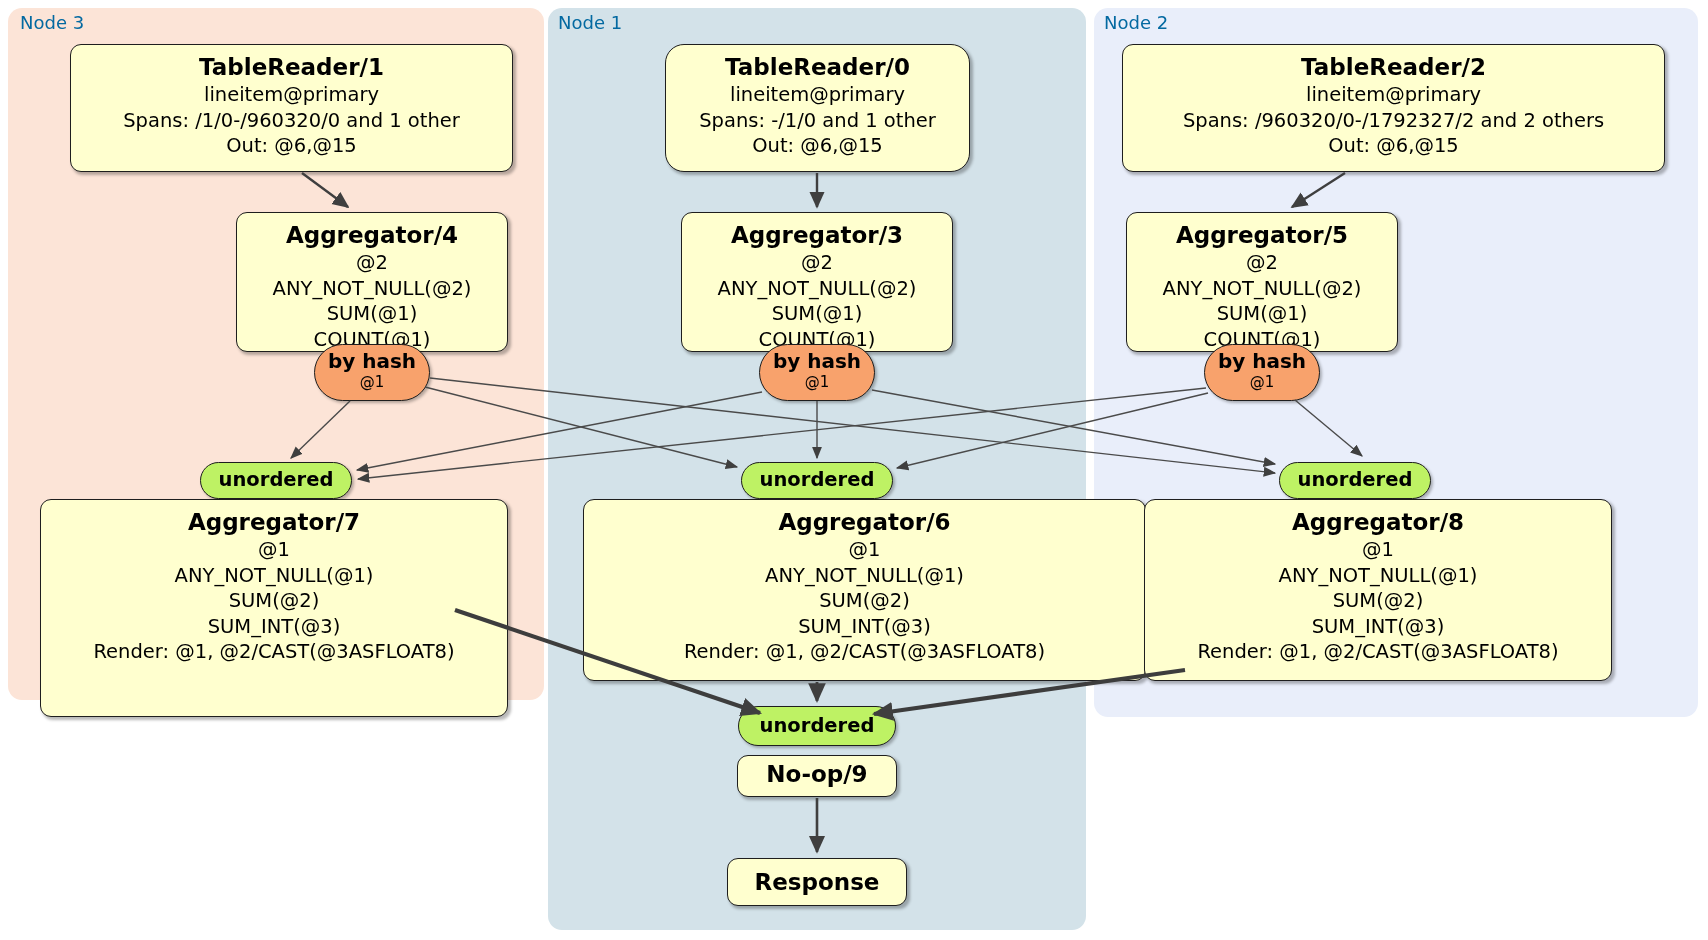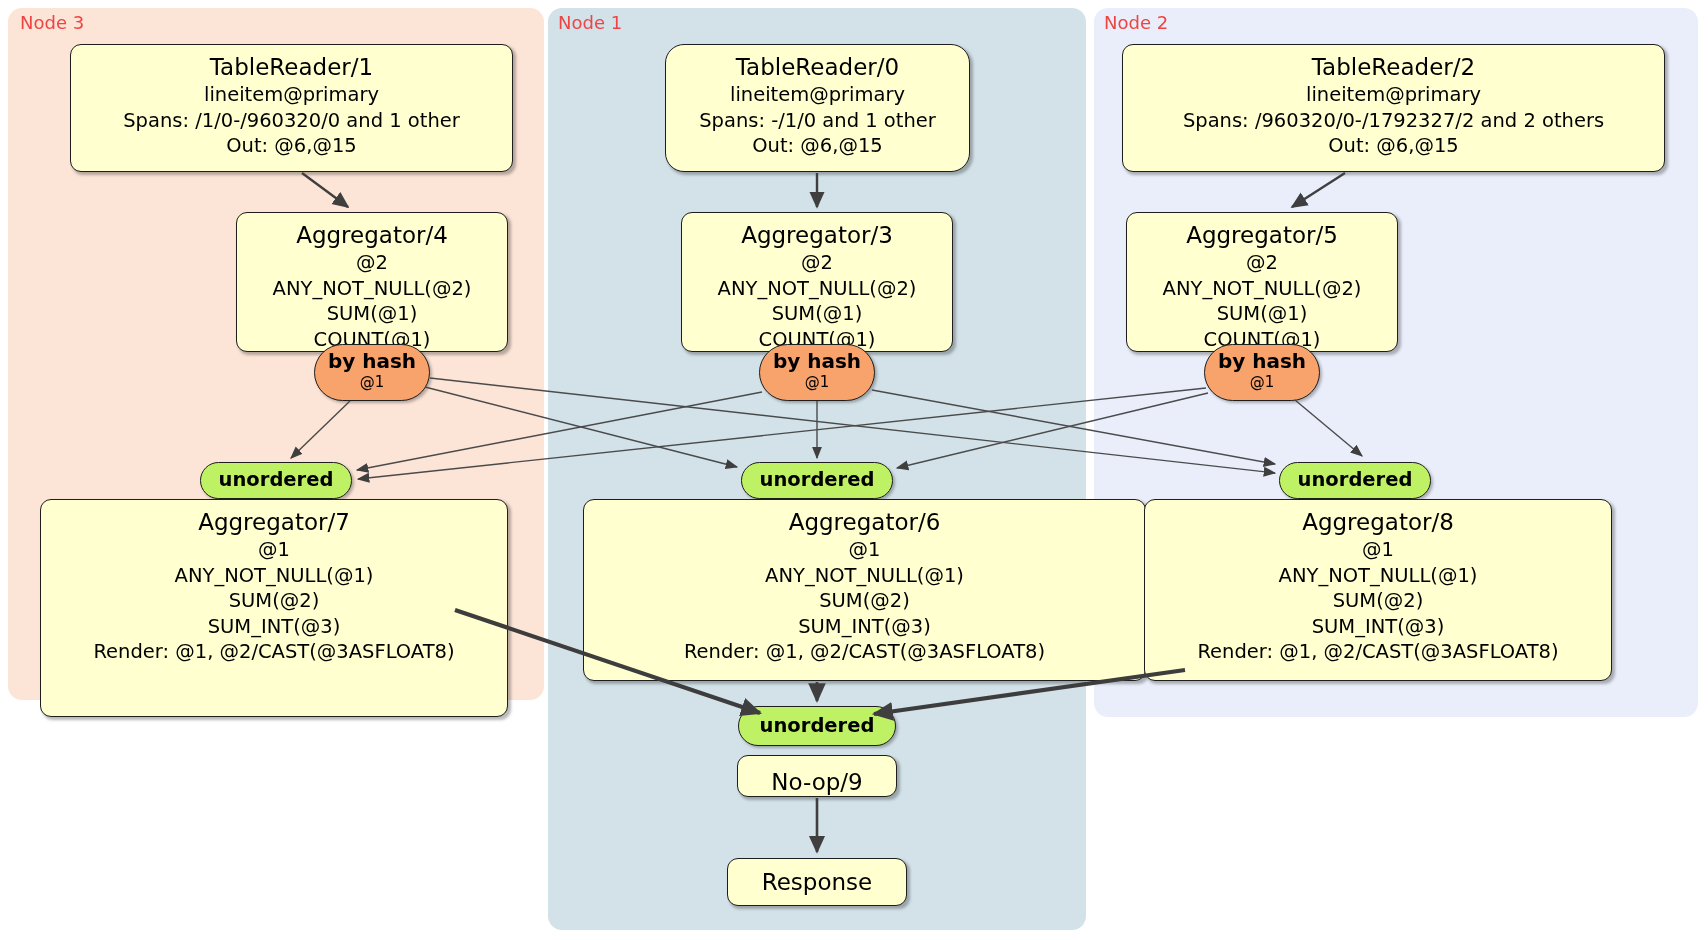--- a/index.html
+++ b/index.html
@@ -4,29 +4,29 @@
 <style>
   html,body { margin:0; padding:0; background:#ffffff; }
   .canvas {
     position:relative; width:1708px; height:940px; overflow:hidden;
     font-family:"DejaVu Sans","Liberation Sans",sans-serif; background:#ffffff; color:#000;
   }
   .region {
     position:absolute; border-radius:14px; z-index:1;
   }
   .region-label {
-    position:absolute; font-size:18px; color:#ef4444; z-index:2;
+    position:absolute; font-size:18px; color:#0369a1; z-index:2;
   }
   .edges { position:absolute; left:0; top:0; z-index:4; pointer-events:none; }
   .node { position:absolute; z-index:3; box-sizing:border-box; text-align:center; }
   .box {
     background:#ffffcf; border:1.6px solid #1e1e1e; border-radius:11px;
     box-shadow:2.5px 2.5px 3px rgba(0,0,0,0.28); padding-top:7px;
   }
-  .box .title { font-weight:normal; font-size:23px; line-height:30px; }
+  .box .title { font-weight:bold; font-size:23px; line-height:30px; }
   .box .line  { font-size:19.5px; line-height:25.5px; }
   .pill {
     border:1.6px solid #1e1e1e; border-radius:40px;
     box-shadow:2px 2px 3px rgba(0,0,0,0.28);
   }
   .byhash { background:#f8a26c; padding-top:4px; }
   .byhash .title { font-weight:bold; font-size:20px; line-height:24px; }
   .byhash .sub   { font-size:15px; line-height:18px; }
   .uo { background:#bef264; font-weight:bold; font-size:19.5px; }
 </style>
@@ -126,21 +126,21 @@
     <div class="line">@1</div>
     <div class="line">ANY_NOT_NULL(@1)</div>
     <div class="line">SUM(@2)</div>
     <div class="line">SUM_INT(@3)</div>
     <div class="line">Render: @1, @2/CAST(@3ASFLOAT8)</div>
   </div>
 
   <div class="node pill uo" style="left:738px;top:706px;width:158px;height:40px;line-height:37px;">
     <span>unordered</span>
   </div>
-  <div class="node box" style="left:737px;top:755px;width:160px;height:42px;padding-top:11px;">
+  <div class="node box" style="left:737px;top:755px;width:160px;height:42px;padding-top:3px;">
     <div class="title">No-op/9</div>
   </div>
   <div class="node box" style="left:727px;top:858px;width:180px;height:48px;padding-top:8px;">
     <div class="title">Response</div>
   </div>
 
   <svg class="edges" width="1708" height="940" viewBox="0 0 1708 940">
     <defs>
       <marker id="ah-s" viewBox="0 0 10 10" refX="9" refY="5" markerWidth="9" markerHeight="9" orient="auto-start-reverse">
         <path d="M0,1 L10,5 L0,9 z" fill="#3f3f3f"></path>

